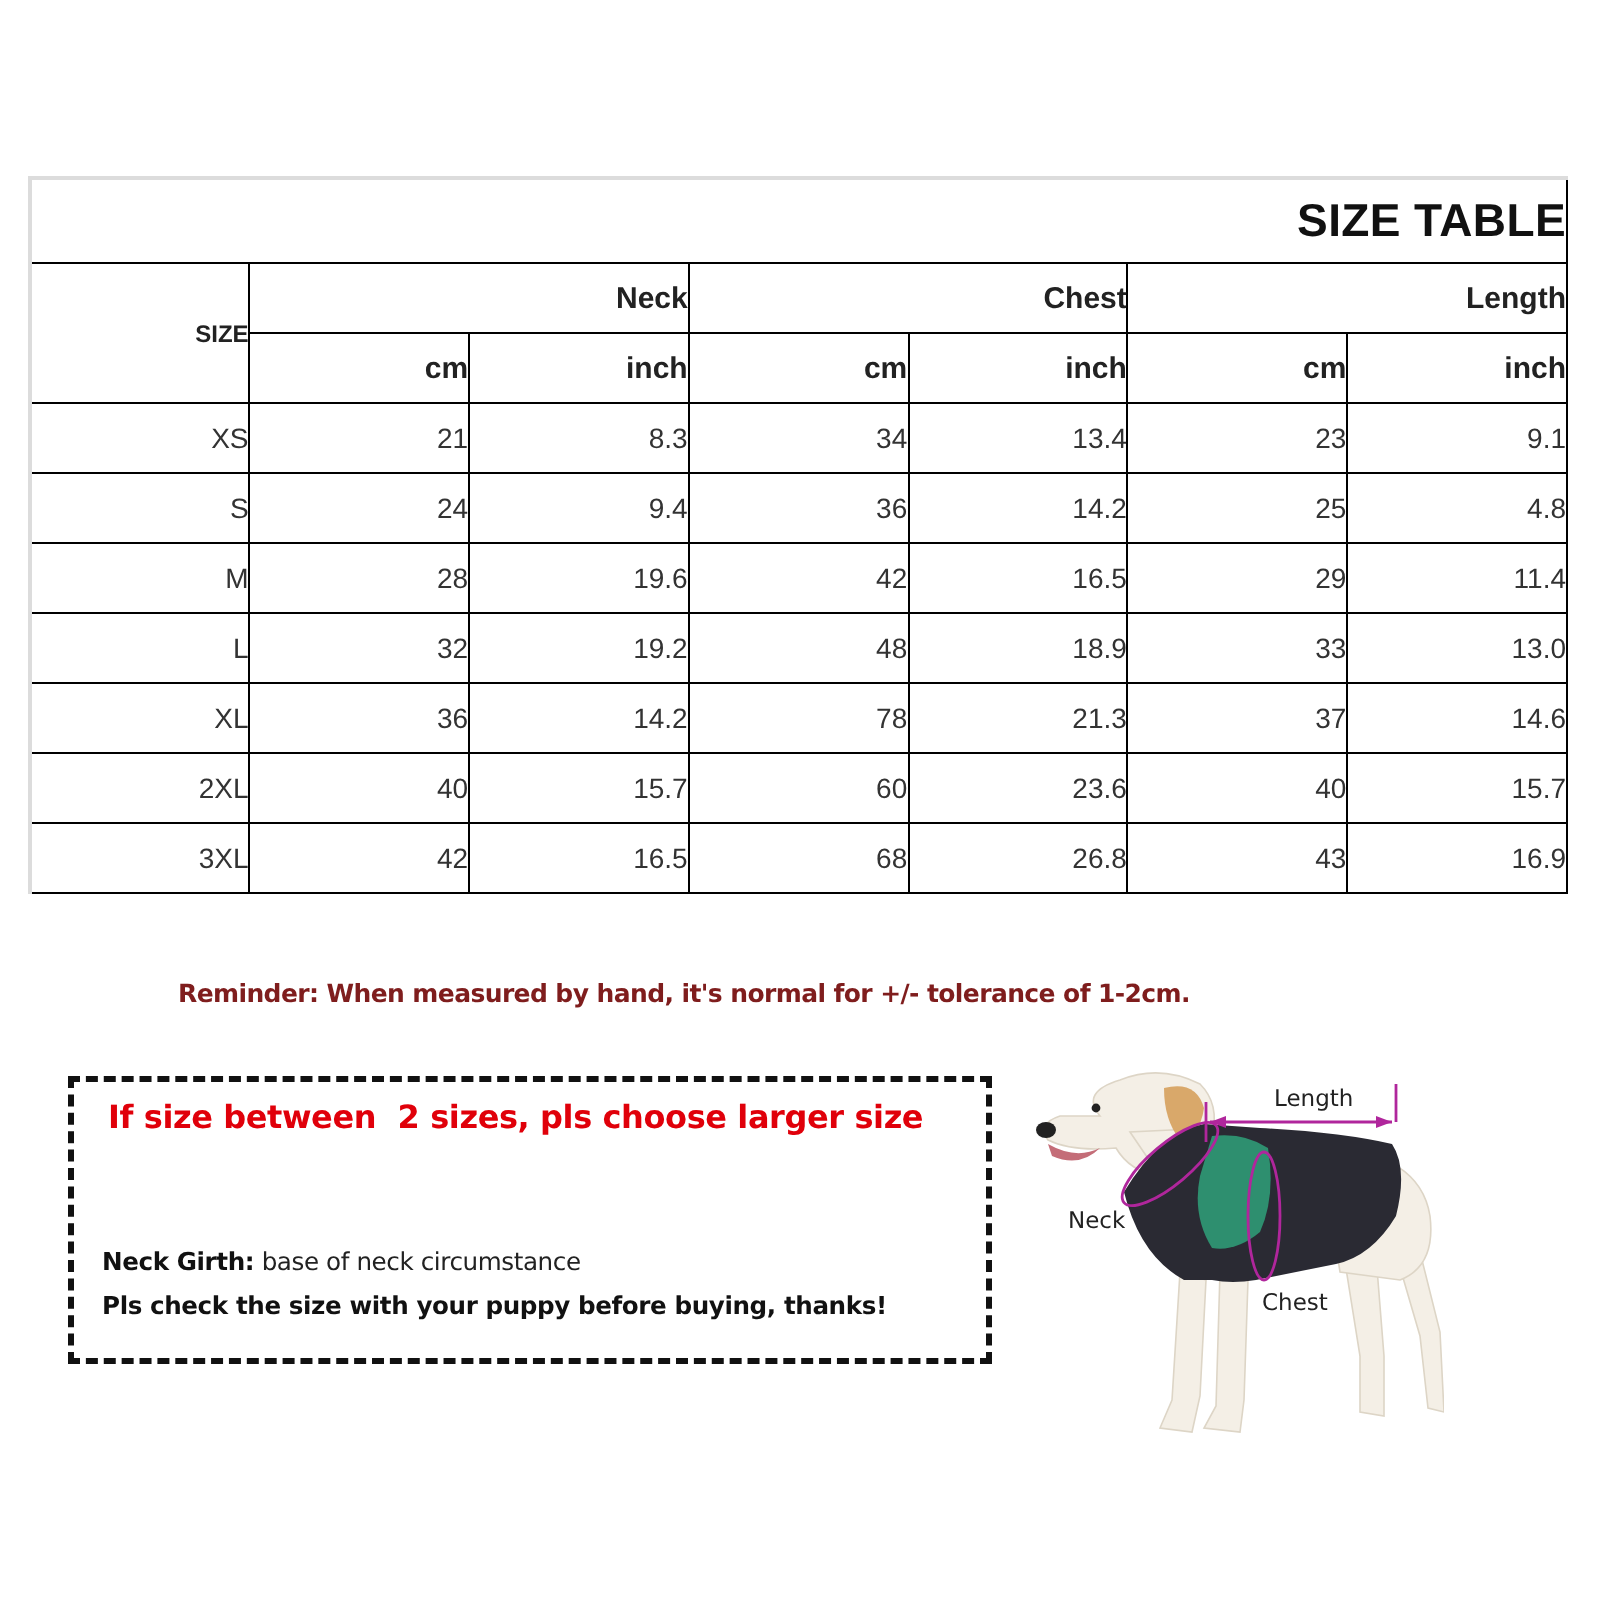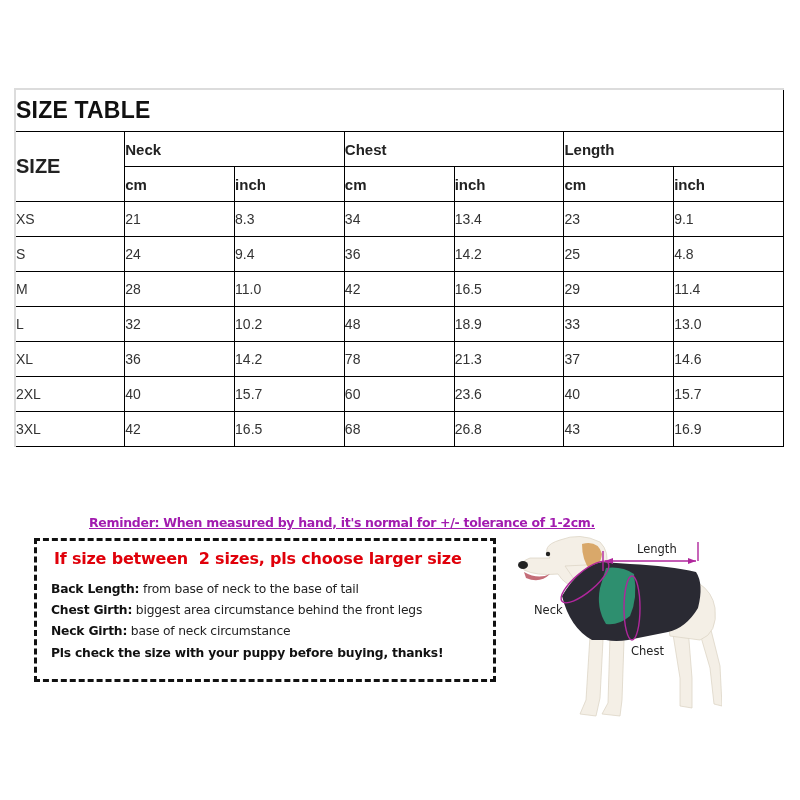--- a/index.html
+++ b/index.html
@@ -5,39 +5,39 @@
     html, body { margin: 0; padding: 0; }
     body {
       width: 800px; height: 800px; background: #ffffff; position: relative; overflow: hidden;
       font-family: "Liberation Sans", sans-serif; color: #222;
     }
     .size-table {
       position: absolute; left: 14px; top: 88px; width: 770px;
       border-collapse: collapse; table-layout: fixed;
     }
     .size-table td, .size-table th {
-      border: 1px solid #000; text-align: left; padding: 0;
+      border: 1px solid #000; text-align: right; padding: 0;
       font-weight: normal; font-size: 14px; color: #333;
     }
     .size-table .title-row th {
       height: 41px; font-size: 23px; font-weight: bold; color: #111;
       border-top: 2px solid #dcdcdc; border-left: 2px solid #dcdcdc; border-right: 1.5px solid #000;
       letter-spacing: 0.2px;
     }
     .size-table .hdr th { font-weight: bold; color: #222; font-size: 15px; }
     .size-table .hdr1 th { height: 34px; }
     .size-table .hdr2 th { height: 34px; }
-    .size-table th.size-col { font-size: 20px; border-left: 2px solid #dcdcdc; }
+    .size-table th.size-col { font-size: 12px; border-left: 2px solid #dcdcdc; }
     .size-table tbody td { height: 34px; }
     .size-table tbody td.first { border-left: 2px solid #dcdcdc; }
     .size-table .last { border-right: 1.5px solid #000; }
 
     .reminder {
-      position: absolute; left: 89px; top: 515px; font-size: 12.5px; font-weight: bold; color: #a21caf;
-      font-family: "DejaVu Sans", sans-serif; letter-spacing: -0.3px; text-decoration: underline;
+      position: absolute; left: 89px; top: 489px; font-size: 12.5px; font-weight: bold; color: #7f1d1d;
+      font-family: "DejaVu Sans", sans-serif; letter-spacing: -0.3px;
     }
     .note-box {
       position: absolute; left: 34px; top: 538px; width: 462px; height: 144px;
       border: 3px dashed #111; box-sizing: border-box;
       font-family: "DejaVu Sans", sans-serif;
     }
     .note-head {
       position: absolute; left: 17px; top: 8px; color: #e0000a; font-weight: bold; font-size: 16px;
       letter-spacing: -0.2px; white-space: pre;
     }
@@ -86,30 +86,30 @@
       <td>24</td>
       <td>9.4</td>
       <td>36</td>
       <td>14.2</td>
       <td>25</td>
       <td class="last">4.8</td>
     </tr>
     <tr>
       <td class="first">M</td>
       <td>28</td>
-      <td>11.0</td>
+      <td>19.6</td>
       <td>42</td>
       <td>16.5</td>
       <td>29</td>
       <td class="last">11.4</td>
     </tr>
     <tr>
       <td class="first">L</td>
       <td>32</td>
-      <td>10.2</td>
+      <td>19.2</td>
       <td>48</td>
       <td>18.9</td>
       <td>33</td>
       <td class="last">13.0</td>
     </tr>
     <tr>
       <td class="first">XL</td>
       <td>36</td>
       <td>14.2</td>
       <td>78</td>
@@ -135,22 +135,20 @@
       <td>43</td>
       <td class="last">16.9</td>
     </tr>
   </tbody>
 </table>
 
 <div class="reminder">Reminder: When measured by hand, it's normal for +/- tolerance of 1-2cm.</div>
 
 <div class="note-box">
   <div class="note-head">If size between  2 sizes, pls choose larger size</div>
-  <div class="note-line l1"><b>Back Length:</b><span> from base of neck to the base of tail</span></div>
-  <div class="note-line l2"><b>Chest Girth:</b><span> biggest area circumstance behind the front legs</span></div>
   <div class="note-line l3"><b>Neck Girth:</b><span> base of neck circumstance</span></div>
   <div class="note-line l4">Pls check the size with your puppy before buying, thanks!</div>
 </div>
 
 <div class="dog-figure">
   <svg width="212" height="195" viewBox="0 0 212 195">
 
     <g fill="#f4efe6" stroke="#ddd5c6" stroke-width="0.8">
       <path d="M80 108 L76 172 L70 186 L86 188 L90 170 L93 112 Z"></path>
       <path d="M100 108 L98 175 L92 186 L110 188 L112 172 L114 112 Z"></path>

